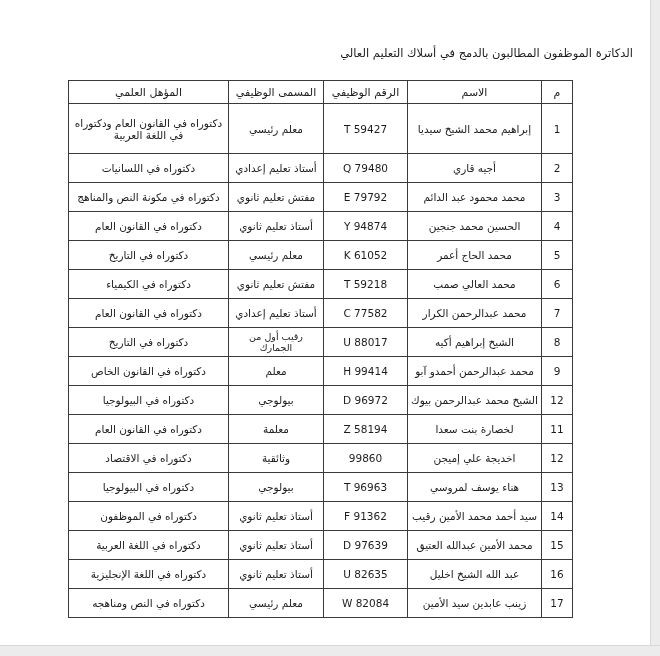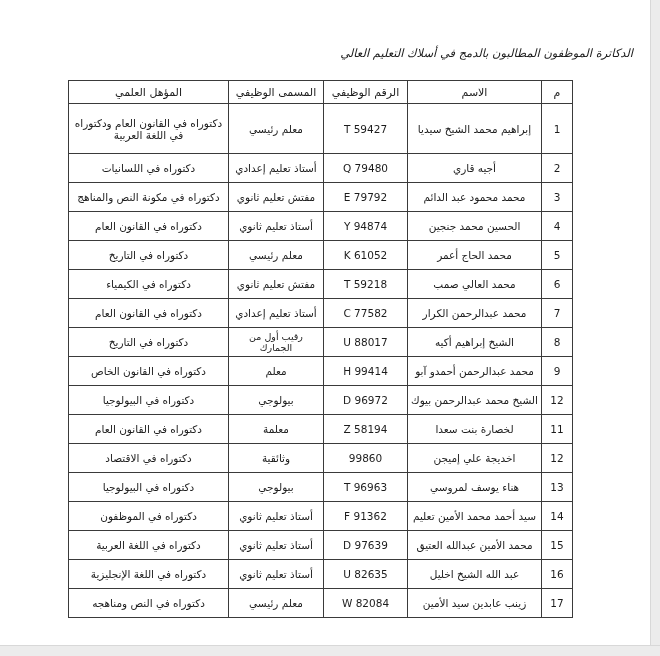--- a/index.html
+++ b/index.html
@@ -22,21 +22,21 @@
     position:absolute;top:0;right:0;width:10px;height:656px;
     background:var(--edge-bg);border-left:1px solid var(--edge-line);
   }
   .page-edge-bottom{
     position:absolute;bottom:0;left:0;width:660px;height:11px;
     background:var(--edge-bg);border-top:1px solid var(--edge-line);
   }
   .doc-title{
     position:absolute;top:46px;right:27px;
     direction:rtl;text-align:left;
-    font-size:11.5px;letter-spacing:0;white-space:nowrap;font-style:italic;
+    font-size:11.5px;letter-spacing:0;white-space:nowrap;
   }
   table.emp{
     position:absolute;top:80px;left:68px;
     width:504px;
     border-collapse:collapse;
     direction:rtl;
     table-layout:fixed;
   }
   table.emp th, table.emp td{
     border:1px solid var(--border);
@@ -168,21 +168,21 @@
       </tr>
       <tr>
         <td class="cell-num">13</td>
         <td class="cell-name">هناء يوسف لمروسي</td>
         <td class="cell-job-number">T 96963</td>
         <td class="cell-job-title">بيولوجي</td>
         <td class="cell-qualification">دكتوراه في البيولوجيا</td>
       </tr>
       <tr>
         <td class="cell-num">14</td>
-        <td class="cell-name">سيد أحمد محمد الأمين تعليم</td>
+        <td class="cell-name">سيد أحمد محمد الأمين رقيب</td>
         <td class="cell-job-number">F 91362</td>
         <td class="cell-job-title">أستاذ تعليم ثانوي</td>
         <td class="cell-qualification">دكتوراه في الموظفون</td>
       </tr>
       <tr>
         <td class="cell-num">15</td>
         <td class="cell-name">محمد الأمين عبدالله العتيق</td>
         <td class="cell-job-number">D 97639</td>
         <td class="cell-job-title">أستاذ تعليم ثانوي</td>
         <td class="cell-qualification">دكتوراه في اللغة العربية</td>

